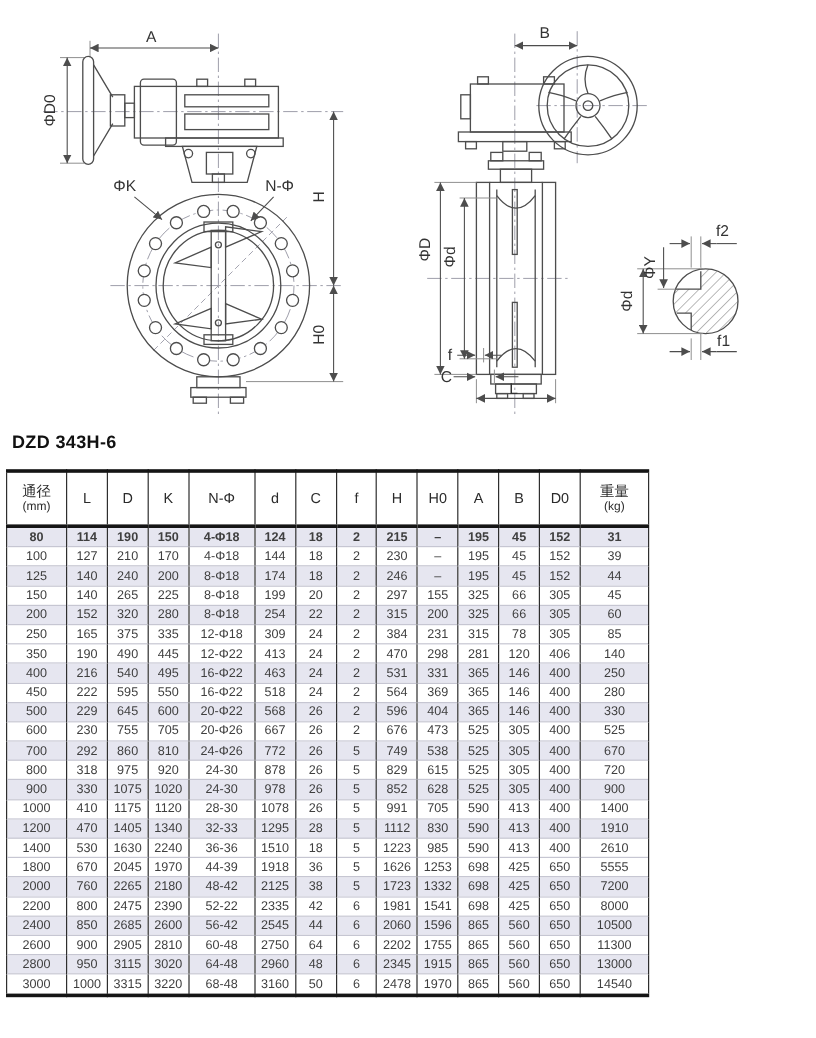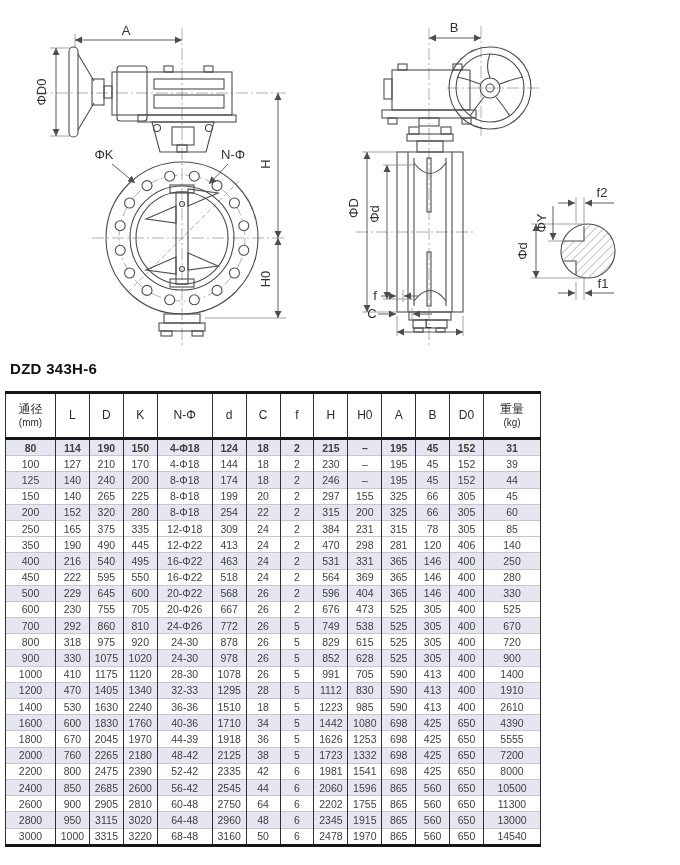--- a/index.html
+++ b/index.html
@@ -579,36 +579,20 @@
           <td>1510</td>
           <td>18</td>
           <td>5</td>
           <td>1223</td>
           <td>985</td>
           <td>590</td>
           <td>413</td>
           <td>400</td>
           <td>2610</td>
         </tr>
-        <tr class="alt">
-          <td>1600</td>
-          <td>600</td>
-          <td>1830</td>
-          <td>1760</td>
-          <td>40-36</td>
-          <td>1710</td>
-          <td>34</td>
-          <td>5</td>
-          <td>1442</td>
-          <td>1080</td>
-          <td>698</td>
-          <td>425</td>
-          <td>650</td>
-          <td>4390</td>
-        </tr>
         <tr>
           <td>1800</td>
           <td>670</td>
           <td>2045</td>
           <td>1970</td>
           <td>44-39</td>
           <td>1918</td>
           <td>36</td>
           <td>5</td>
           <td>1626</td>
@@ -632,21 +616,21 @@
           <td>698</td>
           <td>425</td>
           <td>650</td>
           <td>7200</td>
         </tr>
         <tr>
           <td>2200</td>
           <td>800</td>
           <td>2475</td>
           <td>2390</td>
-          <td>52-42</td>
+          <td>52-22</td>
           <td>2335</td>
           <td>42</td>
           <td>6</td>
           <td>1981</td>
           <td>1541</td>
           <td>698</td>
           <td>425</td>
           <td>650</td>
           <td>8000</td>
         </tr>

